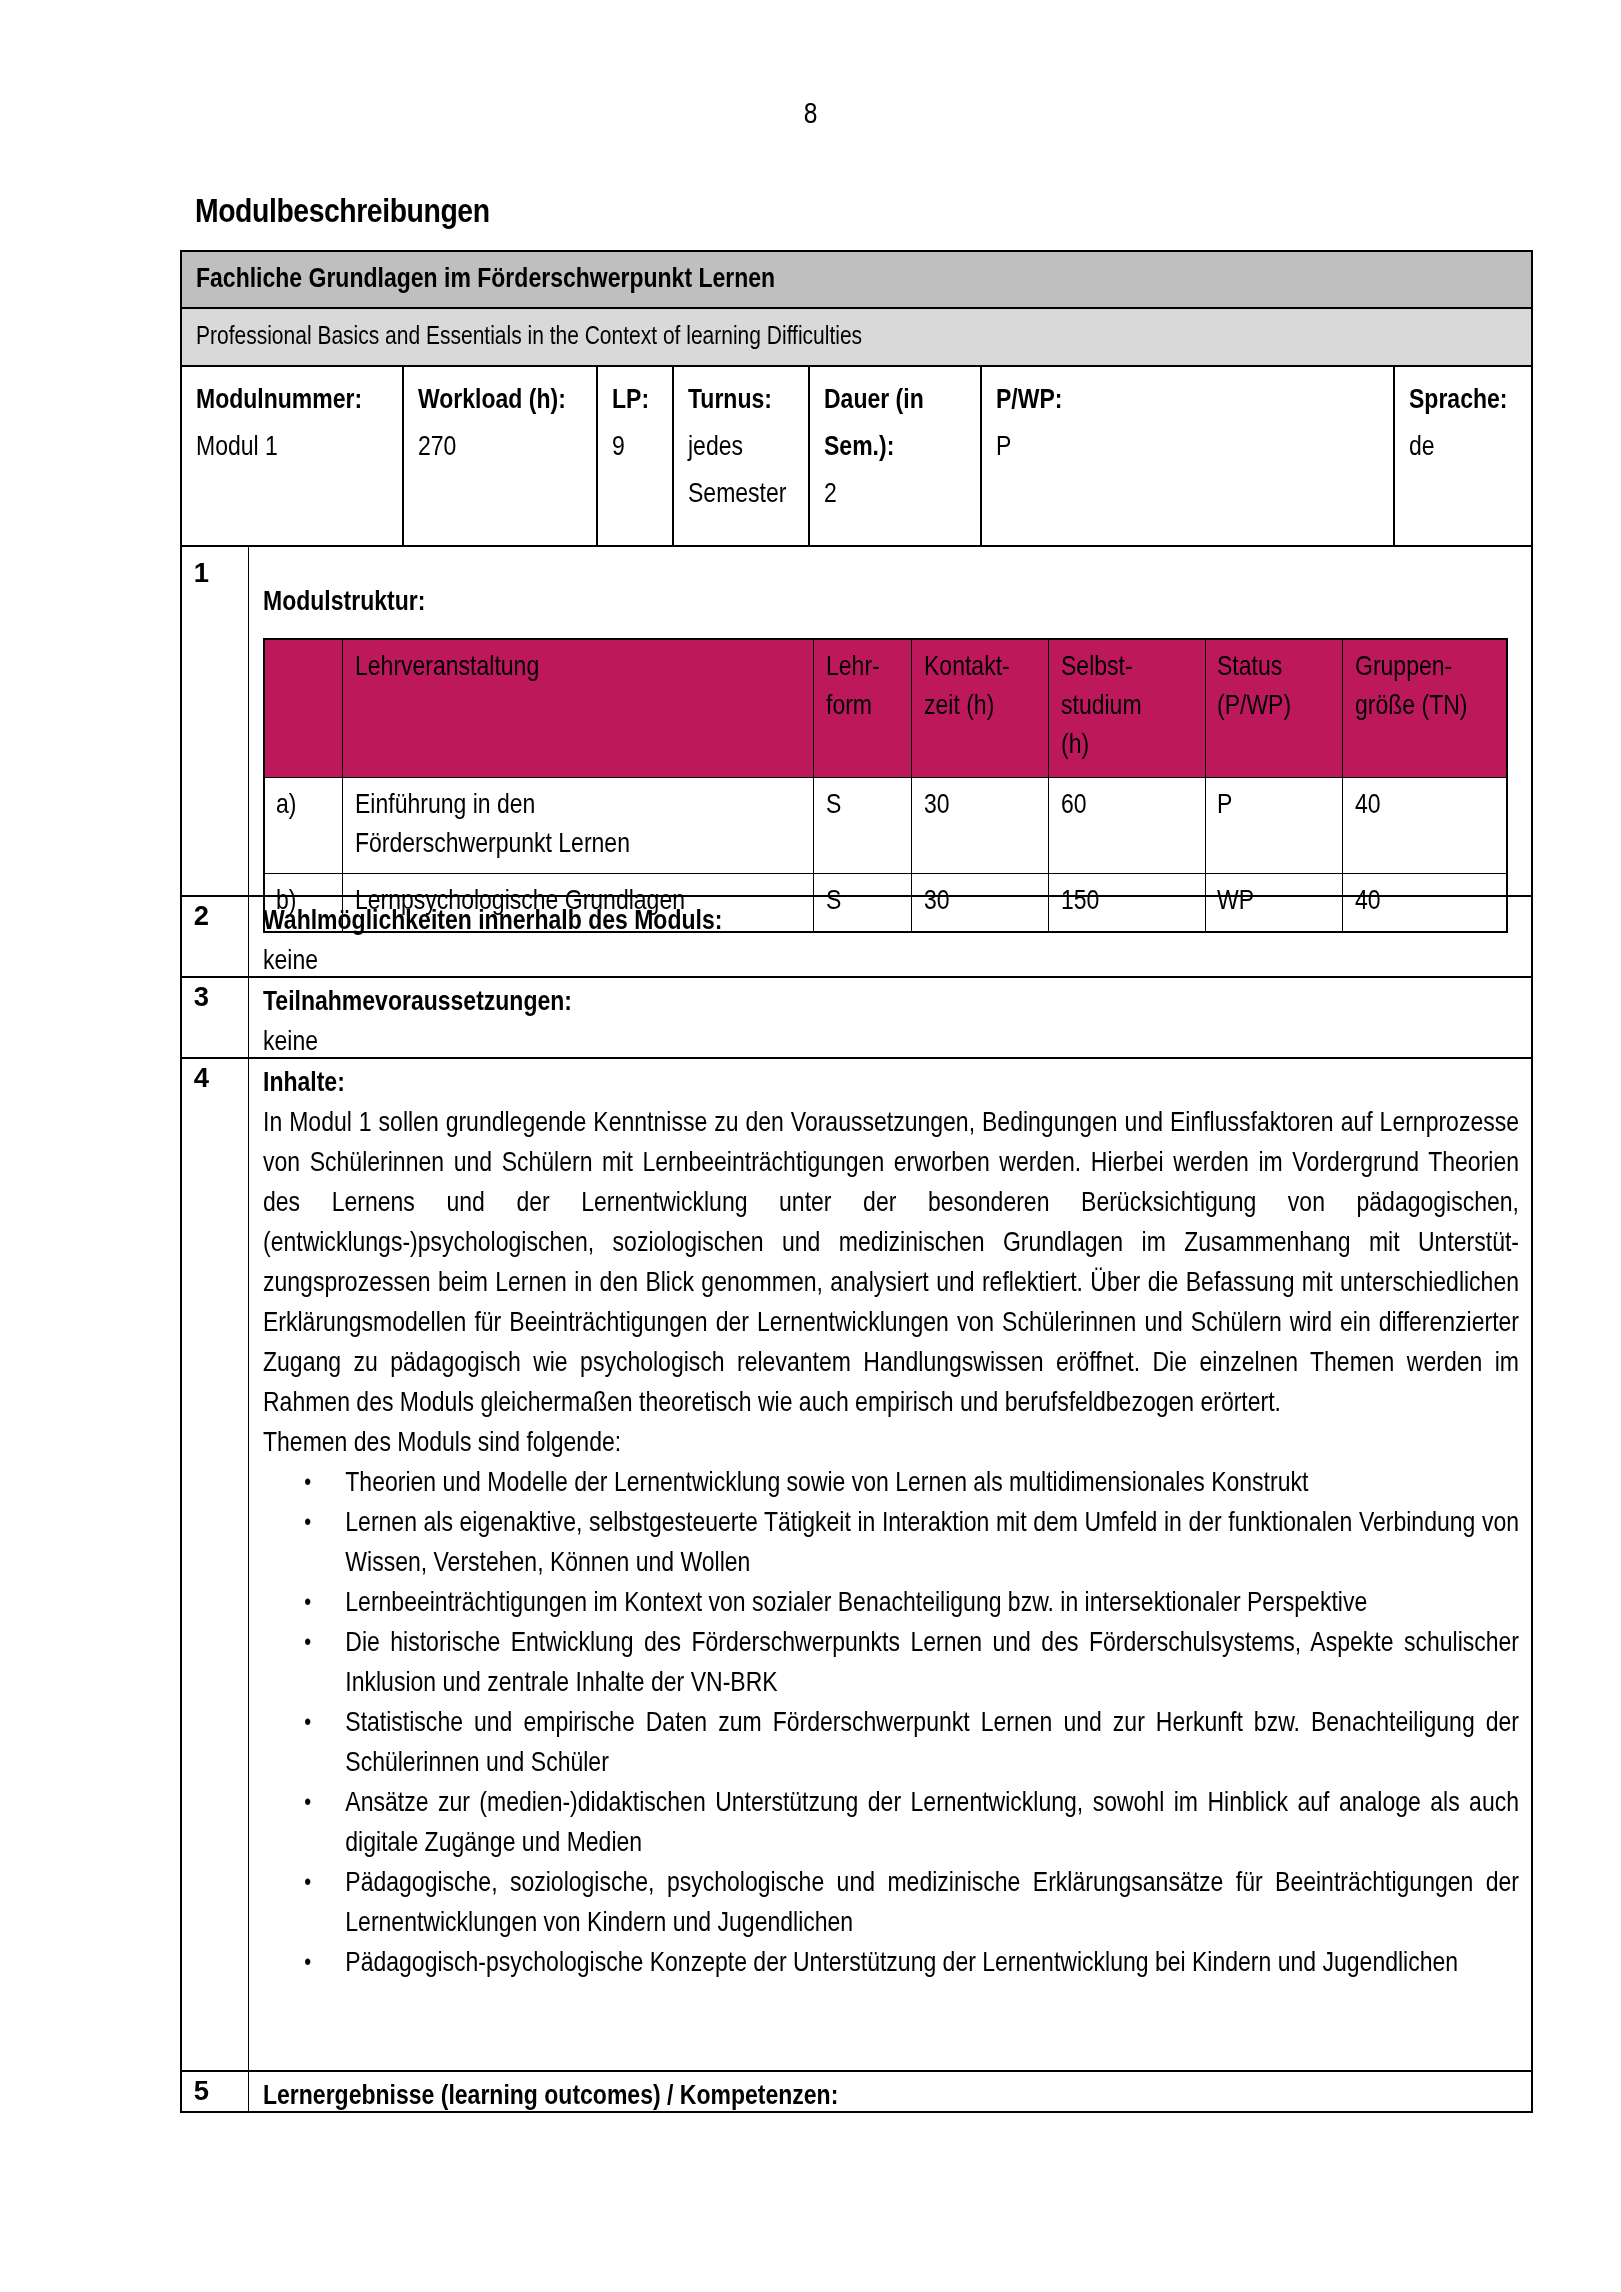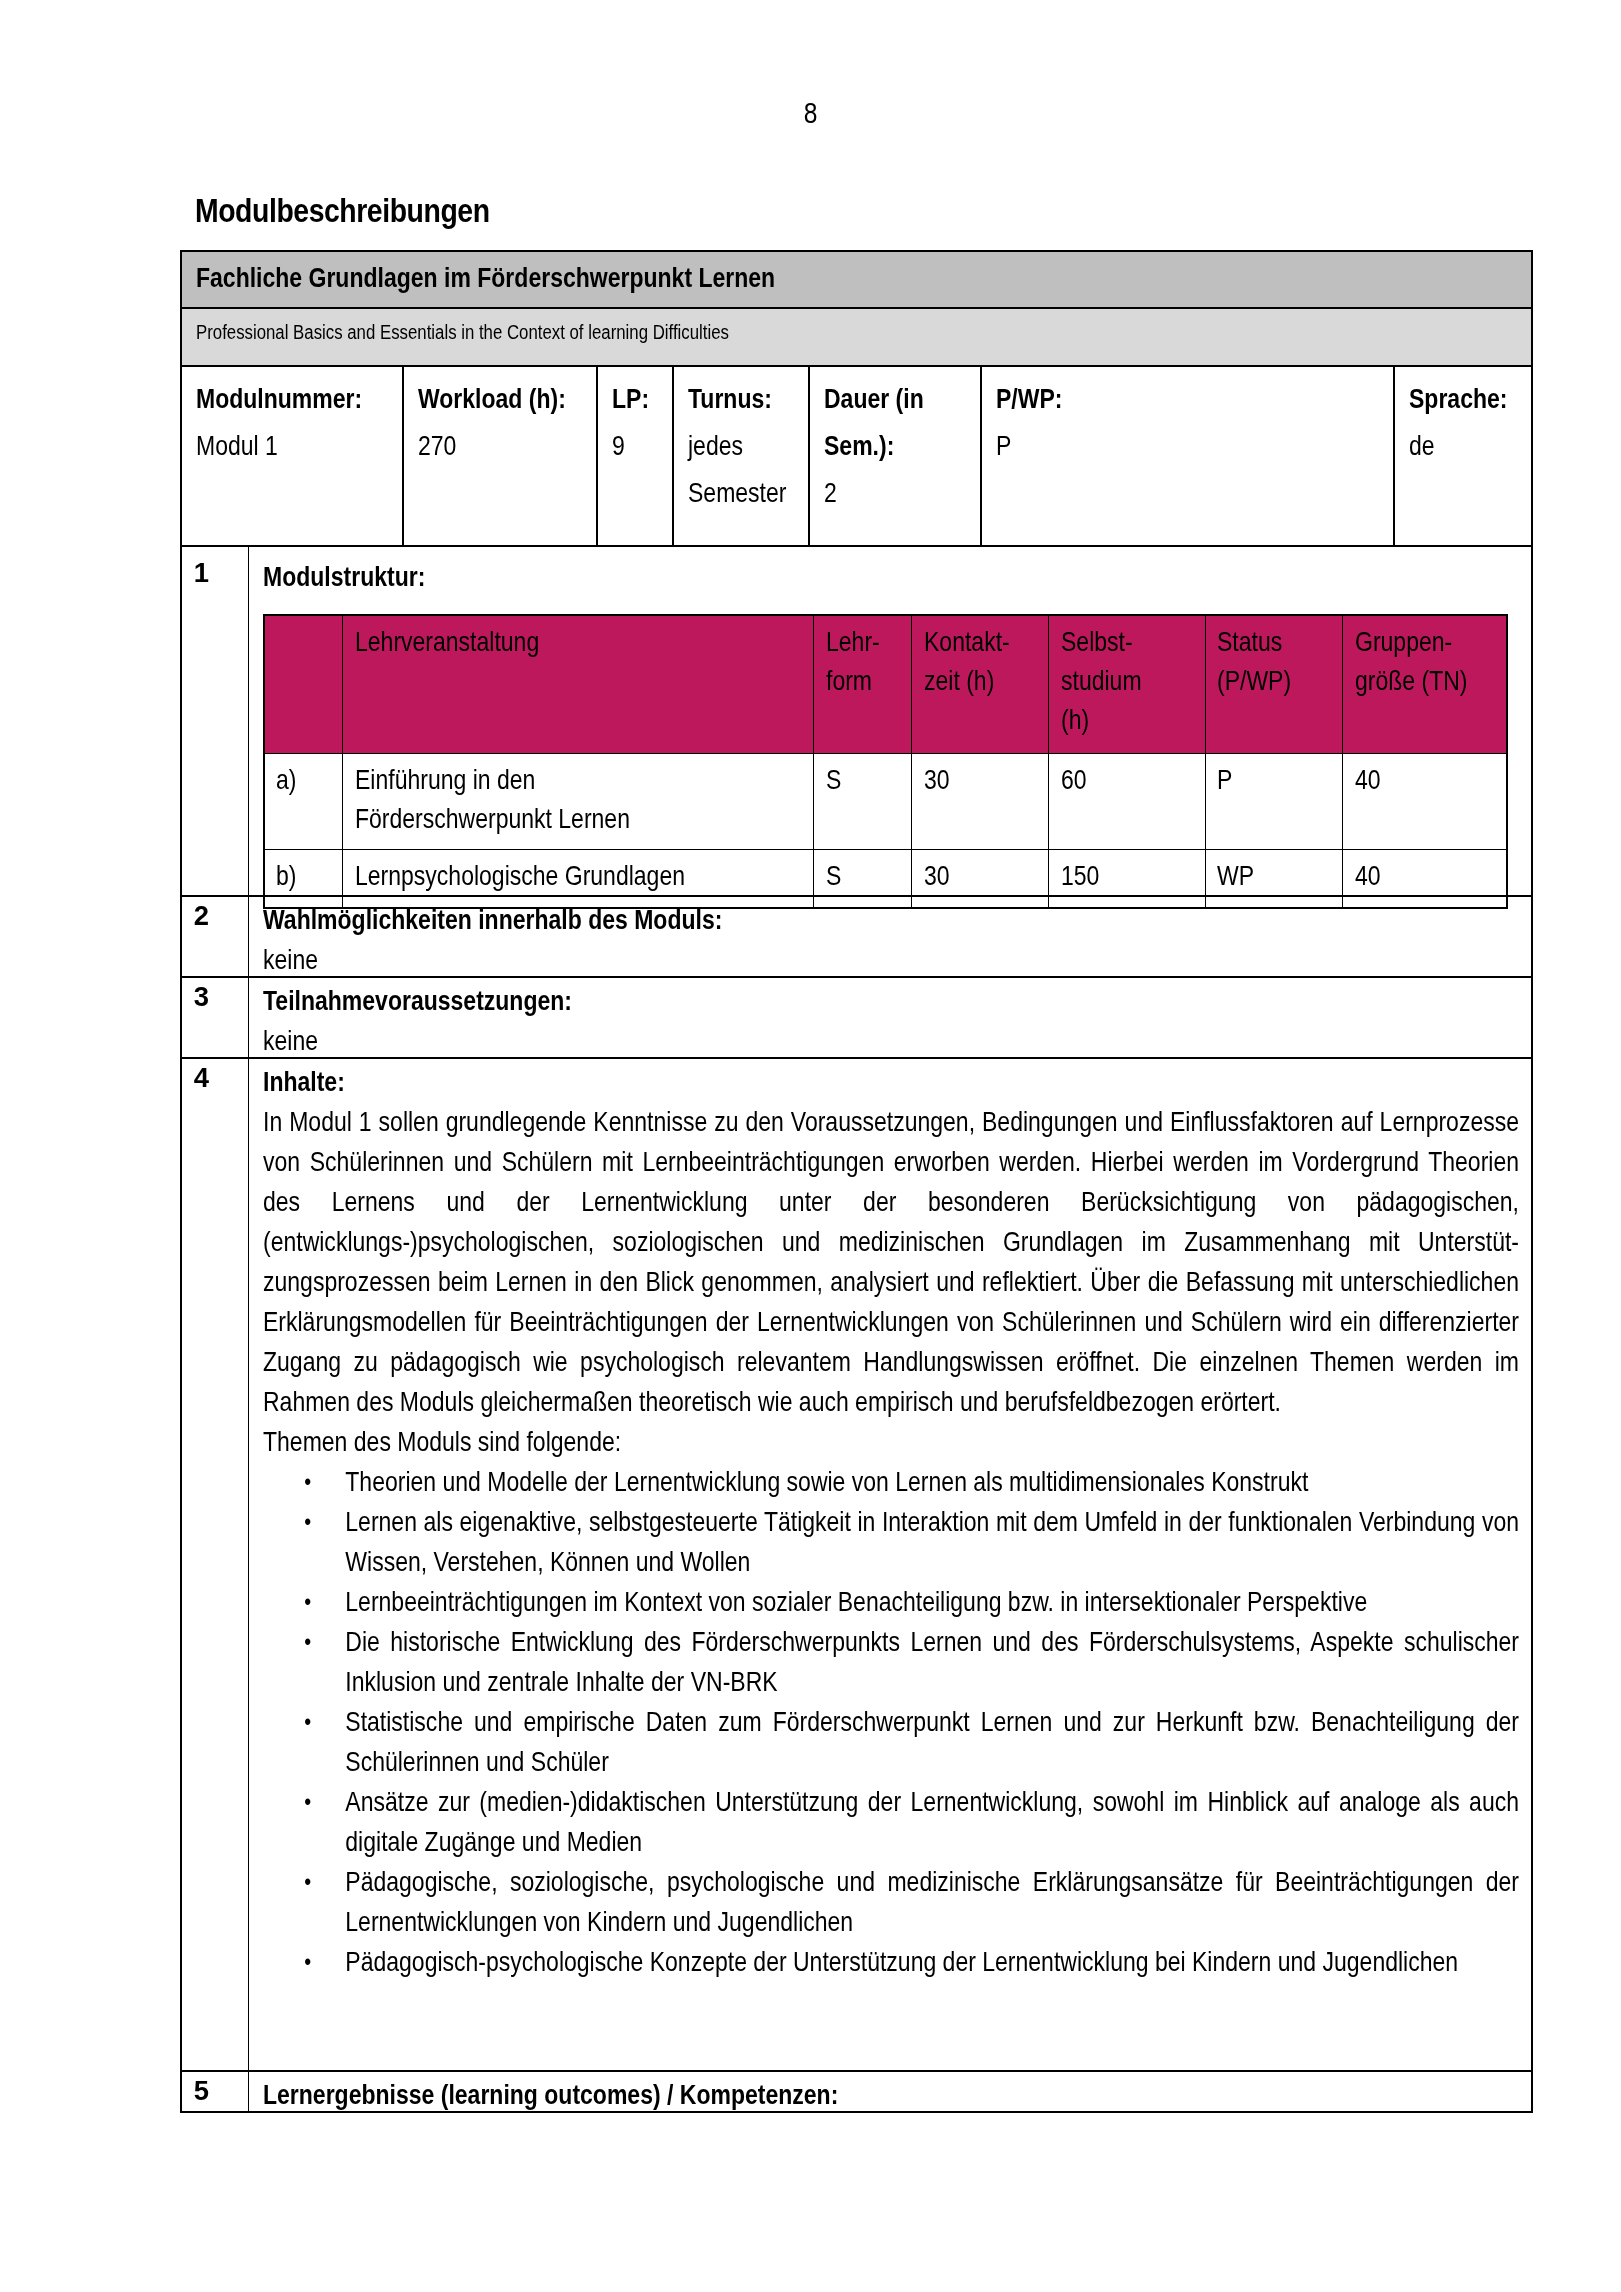--- a/index.html
+++ b/index.html
@@ -22,42 +22,42 @@
   .module-table {
     position: absolute; top: 250px; left: 180px; width: 1353px;
     border: 2.5px solid #000; box-sizing: border-box;
   }
   .row-title {
     background: #bfbfbf; height: 57px; border-bottom: 2.9px solid #000;
     box-sizing: border-box; padding: 9.8px 13.7px; font-size: 27.4px; font-weight: bold;
   }
   .row-subtitle {
     background: #d9d9d9; height: 58px; border-bottom: 2px solid #000;
-    box-sizing: border-box; padding: 11.8px 13.7px; font-size: 20px;
+    box-sizing: border-box; padding: 11.8px 13.7px; font-size: 25px;
   }
   .info-row {
     display: flex; height: 180px; border-bottom: 2.9px solid #000; box-sizing: border-box;
   }
   .info-cell {
     border-right: 2px solid #000; padding: 7.8px 13.7px; box-sizing: border-box;
     font-size: 27.4px; line-height: 47px; overflow: hidden;
   }
   .info-cell:last-child { border-right: none; }
   .info-label { font-weight: bold; }
 
   .sec-row { display: flex; border-bottom: 2.9px solid #000; box-sizing: border-box; }
   .sec-row:last-child { border-bottom: none; }
   .sec-num {
     width: 67px; flex: 0 0 67px; border-right: 1.5px solid #000; box-sizing: border-box;
     padding: 2.9px 11.8px; font-size: 27.4px; font-weight: bold;
   }
   .sec-body { flex: 1; padding: 2.9px 11.8px 3.9px 13.7px; box-sizing: border-box; font-size: 27.4px; line-height: 40px; }
   .sec-title { font-weight: bold; }
 
-  .struct-wrap { padding-top: 2.9px; }
+  .struct-wrap { padding-top: 2.9px; margin-top: 24px; }
   .struct-table {
     margin-top: 17.6px; margin-left: 0px; width: 1245px; border-collapse: collapse;
     border: 2px solid #000; font-size: 27.4px;
   }
   .struct-table th, .struct-table td {
     border: 1.5px solid #000; text-align: left; vertical-align: top;
     padding: 5.9px 11.8px 5.9px 11.8px; line-height: 39px;
   }
   .struct-table thead th { background: #be185d; font-weight: normal; height: 125px; }
   .struct-table td { font-weight: normal; }

